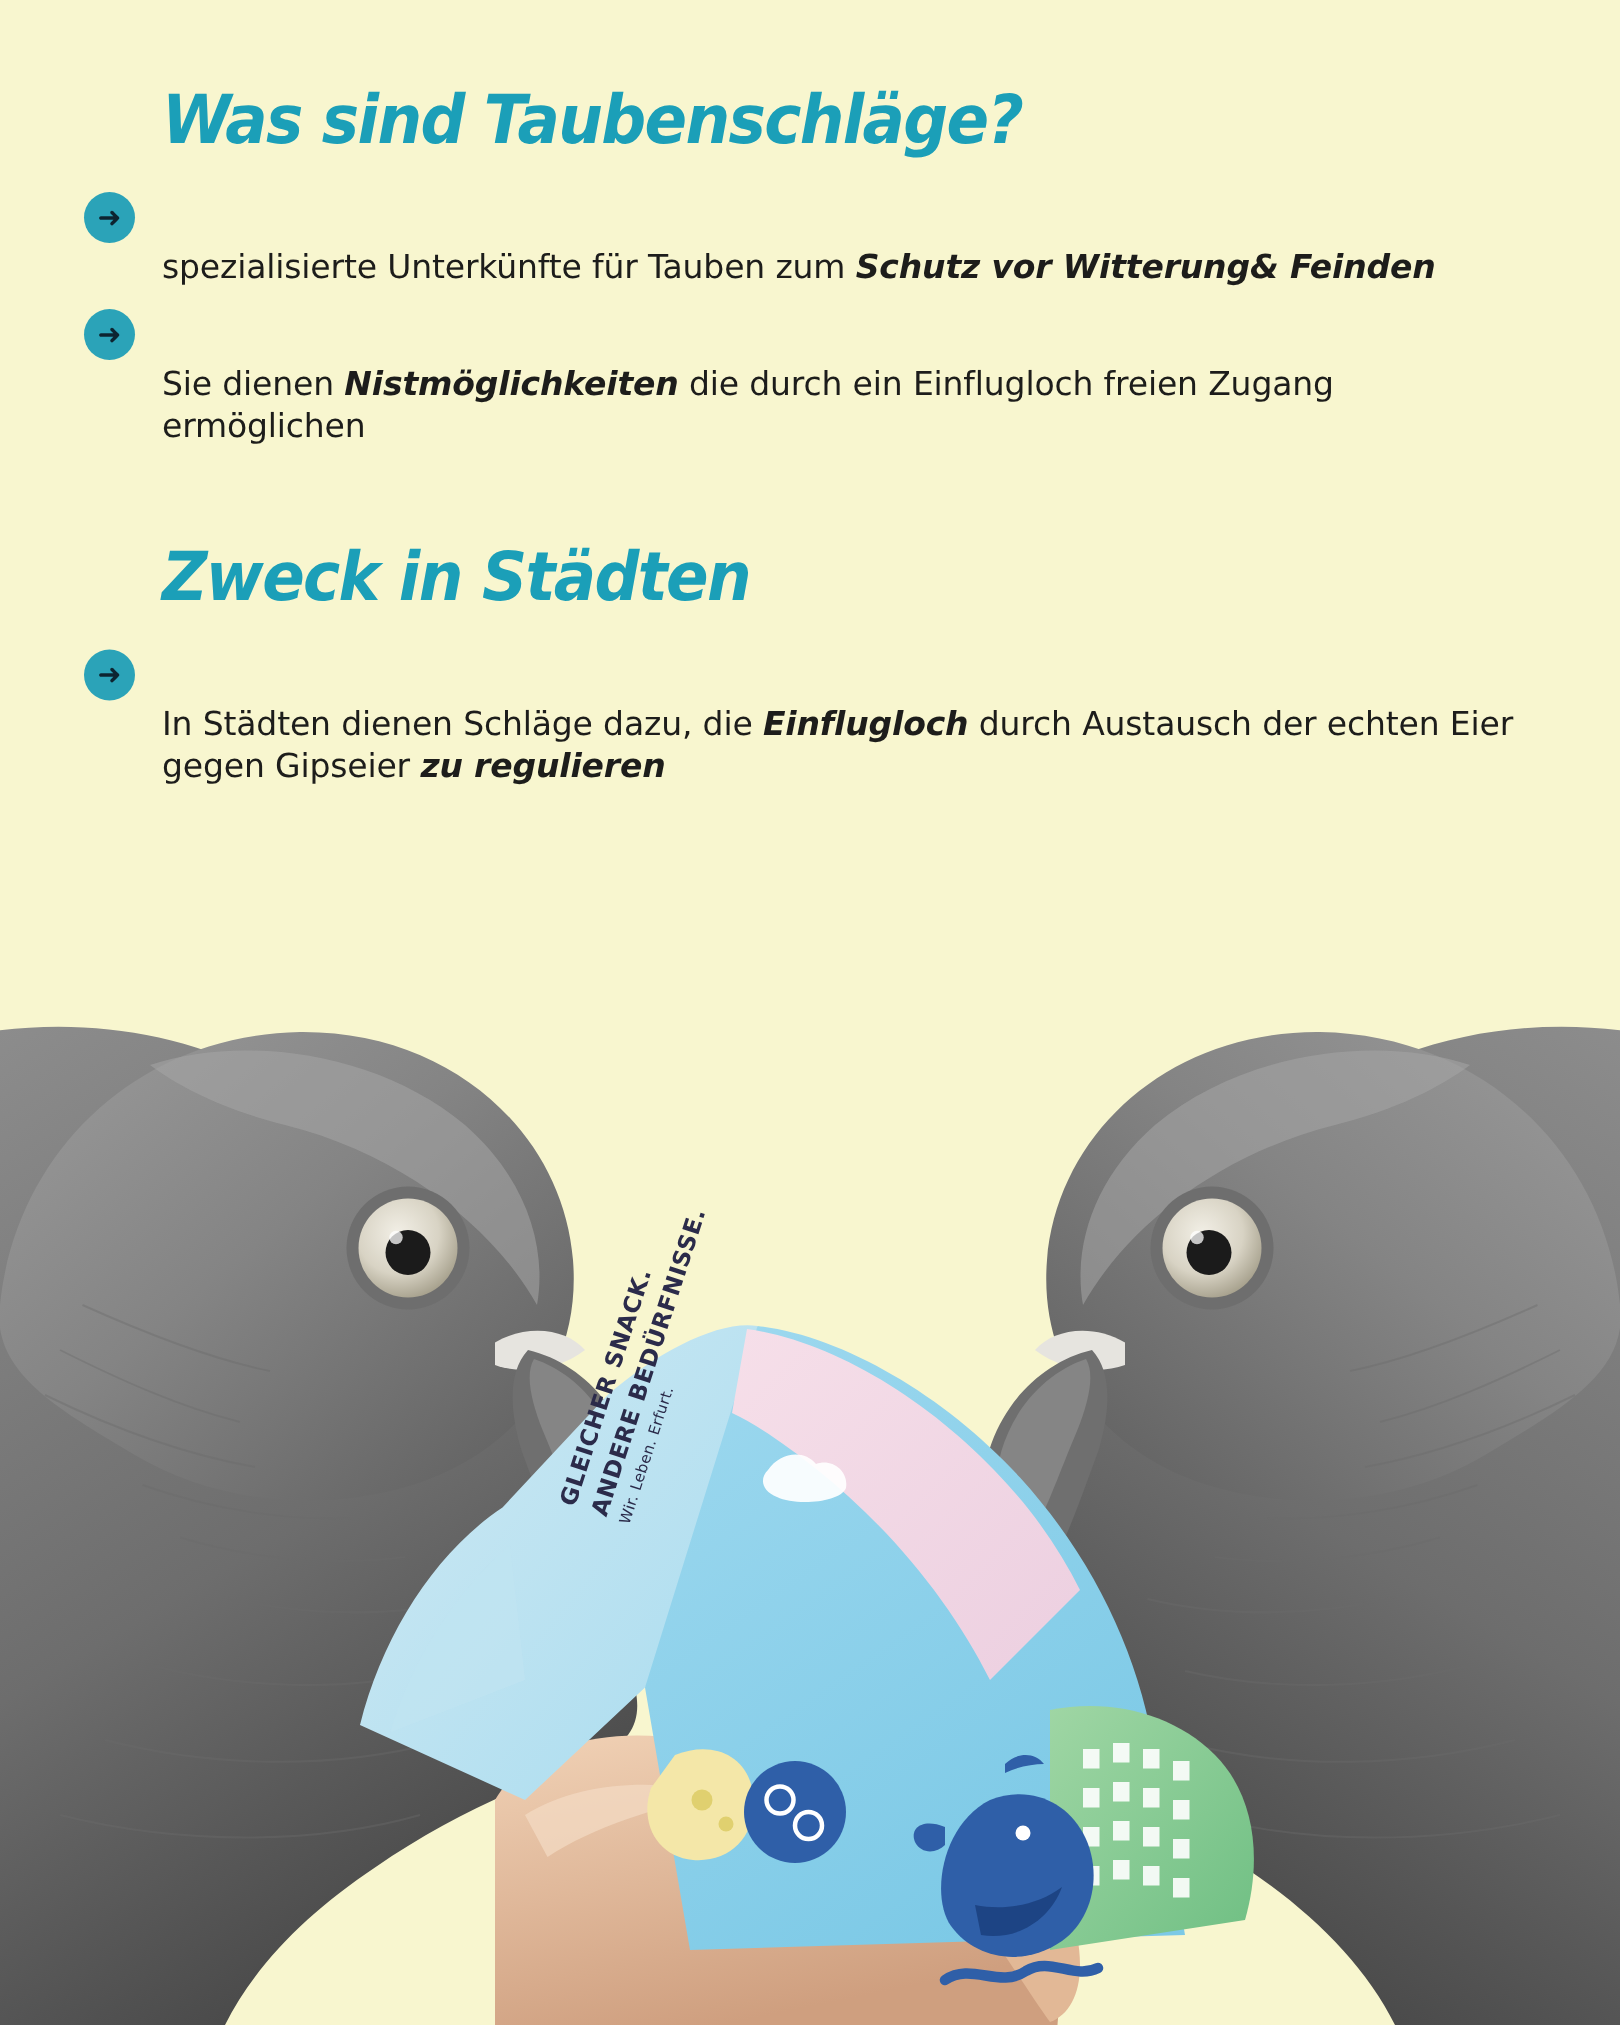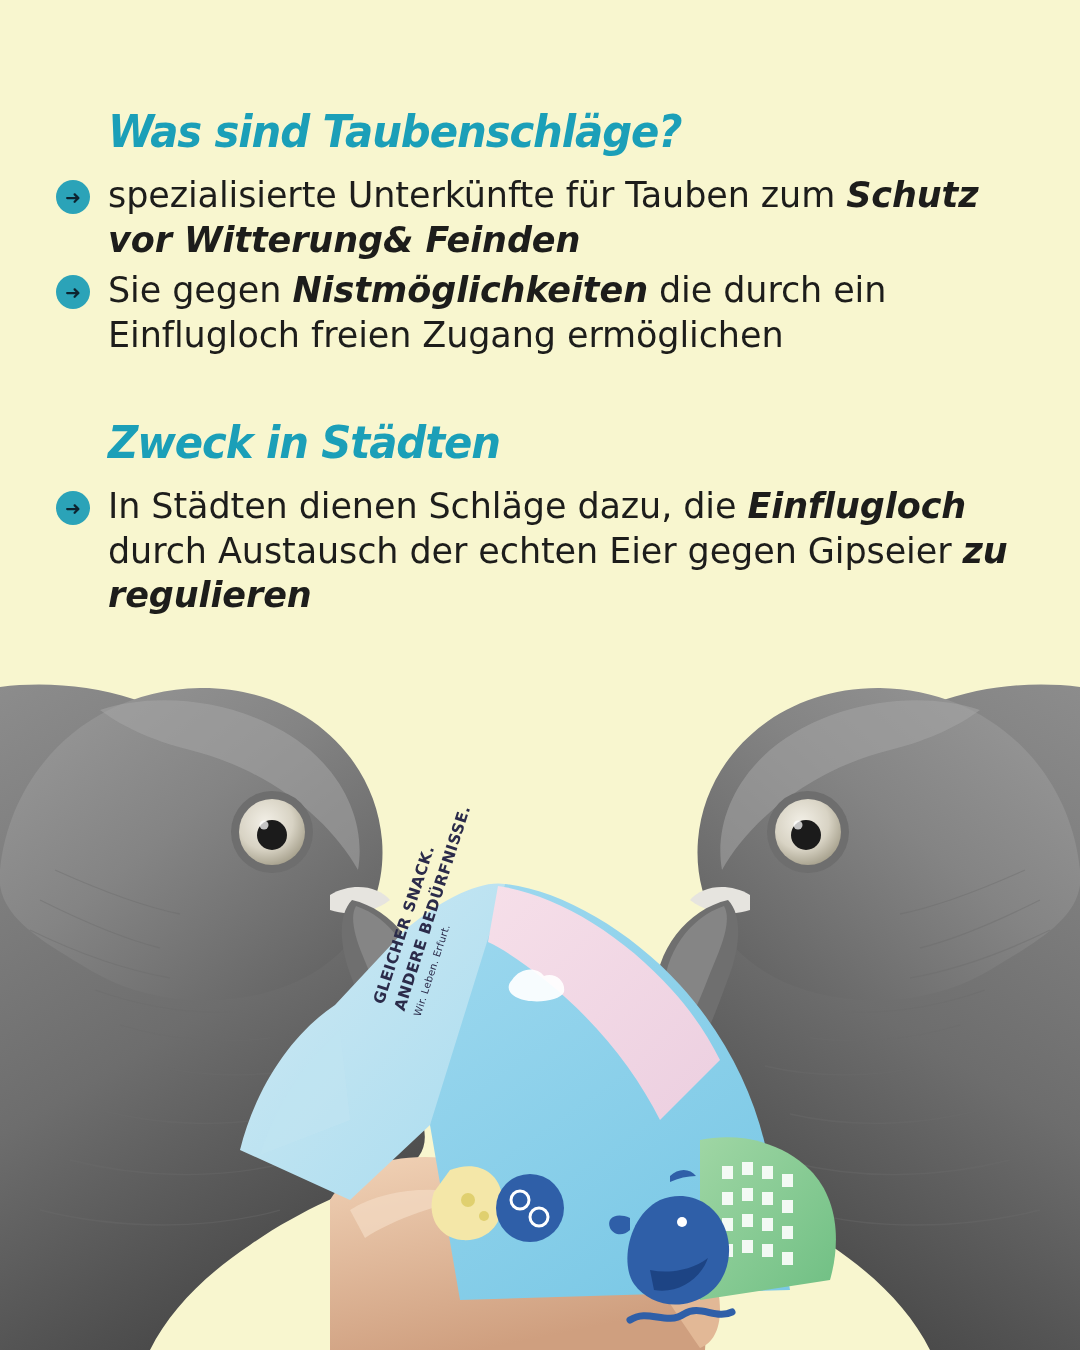--- a/index.html
+++ b/index.html
@@ -15,21 +15,21 @@
     width: 1080px; height: 1350px;
     background: #f8f6cf;
     overflow: hidden;
   }
 
   
   .textblock {
     position: absolute;
     left: 0; top: 0;
     width: 1080px;
-    padding: 108px 40px 0 108px;
+    padding: 56px 40px 0 108px;
     z-index: 40;
   }
   .heading {
     font-family: "DejaVu Sans", sans-serif;
     font-weight: bold;
     font-style: italic;
     font-size: 45px;
     letter-spacing: -1.2px;
     color: #1b9fb8;
     line-height: 1.05;
@@ -54,25 +54,26 @@
     color: #0d2430;
     font-size: 19px;
     line-height: 34px;
     text-align: center;
     margin-top: 7px;
     margin-left: -52px;
     margin-right: 18px;
     font-weight: bold;
   }
   .btext {
-    font-size: 35px;
+    font-size: 22px;
     line-height: 1.27;
     color: #1d1d1b;
     max-width: 912px;
     letter-spacing: -0.1px;
+    margin-top: 44px;
   }
   .btext b {
     font-weight: bold;
     font-style: italic;
   }
 
   
   .scene {
     position: absolute;
     left: 0; top: 570px;
@@ -119,21 +120,21 @@
 
     <div class="bullet-list">
 
       <div class="bullet">
         <span class="arrow">➜</span>
         <div class="btext"><span>spezialisierte Unterkünfte für Tauben zum </span><b>Schutz vor Witterung&amp; Feinden</b></div>
       </div>
 
       <div class="bullet">
         <span class="arrow">➜</span>
-        <div class="btext"><span>Sie gegen </span><b>Nistmöglichkeiten</b><span> die durch ein Einflugloch freien Zugang ermöglichen</span></div>
+        <div class="btext"><span>Sie dienen </span><b>Nistmöglichkeiten</b><span> die durch ein Einflugloch freien Zugang ermöglichen</span></div>
       </div>
 
     </div>
 
     <div class="heading heading2">Zweck in Städten</div>
 
     <div class="bullet-list">
       <div class="bullet">
         <span class="arrow">➜</span>
         <div class="btext"><span>In Städten dienen Schläge dazu, die </span><b>Einflugloch</b><span> durch Austausch der echten Eier gegen Gipseier </span><b>zu regulieren</b></div>

